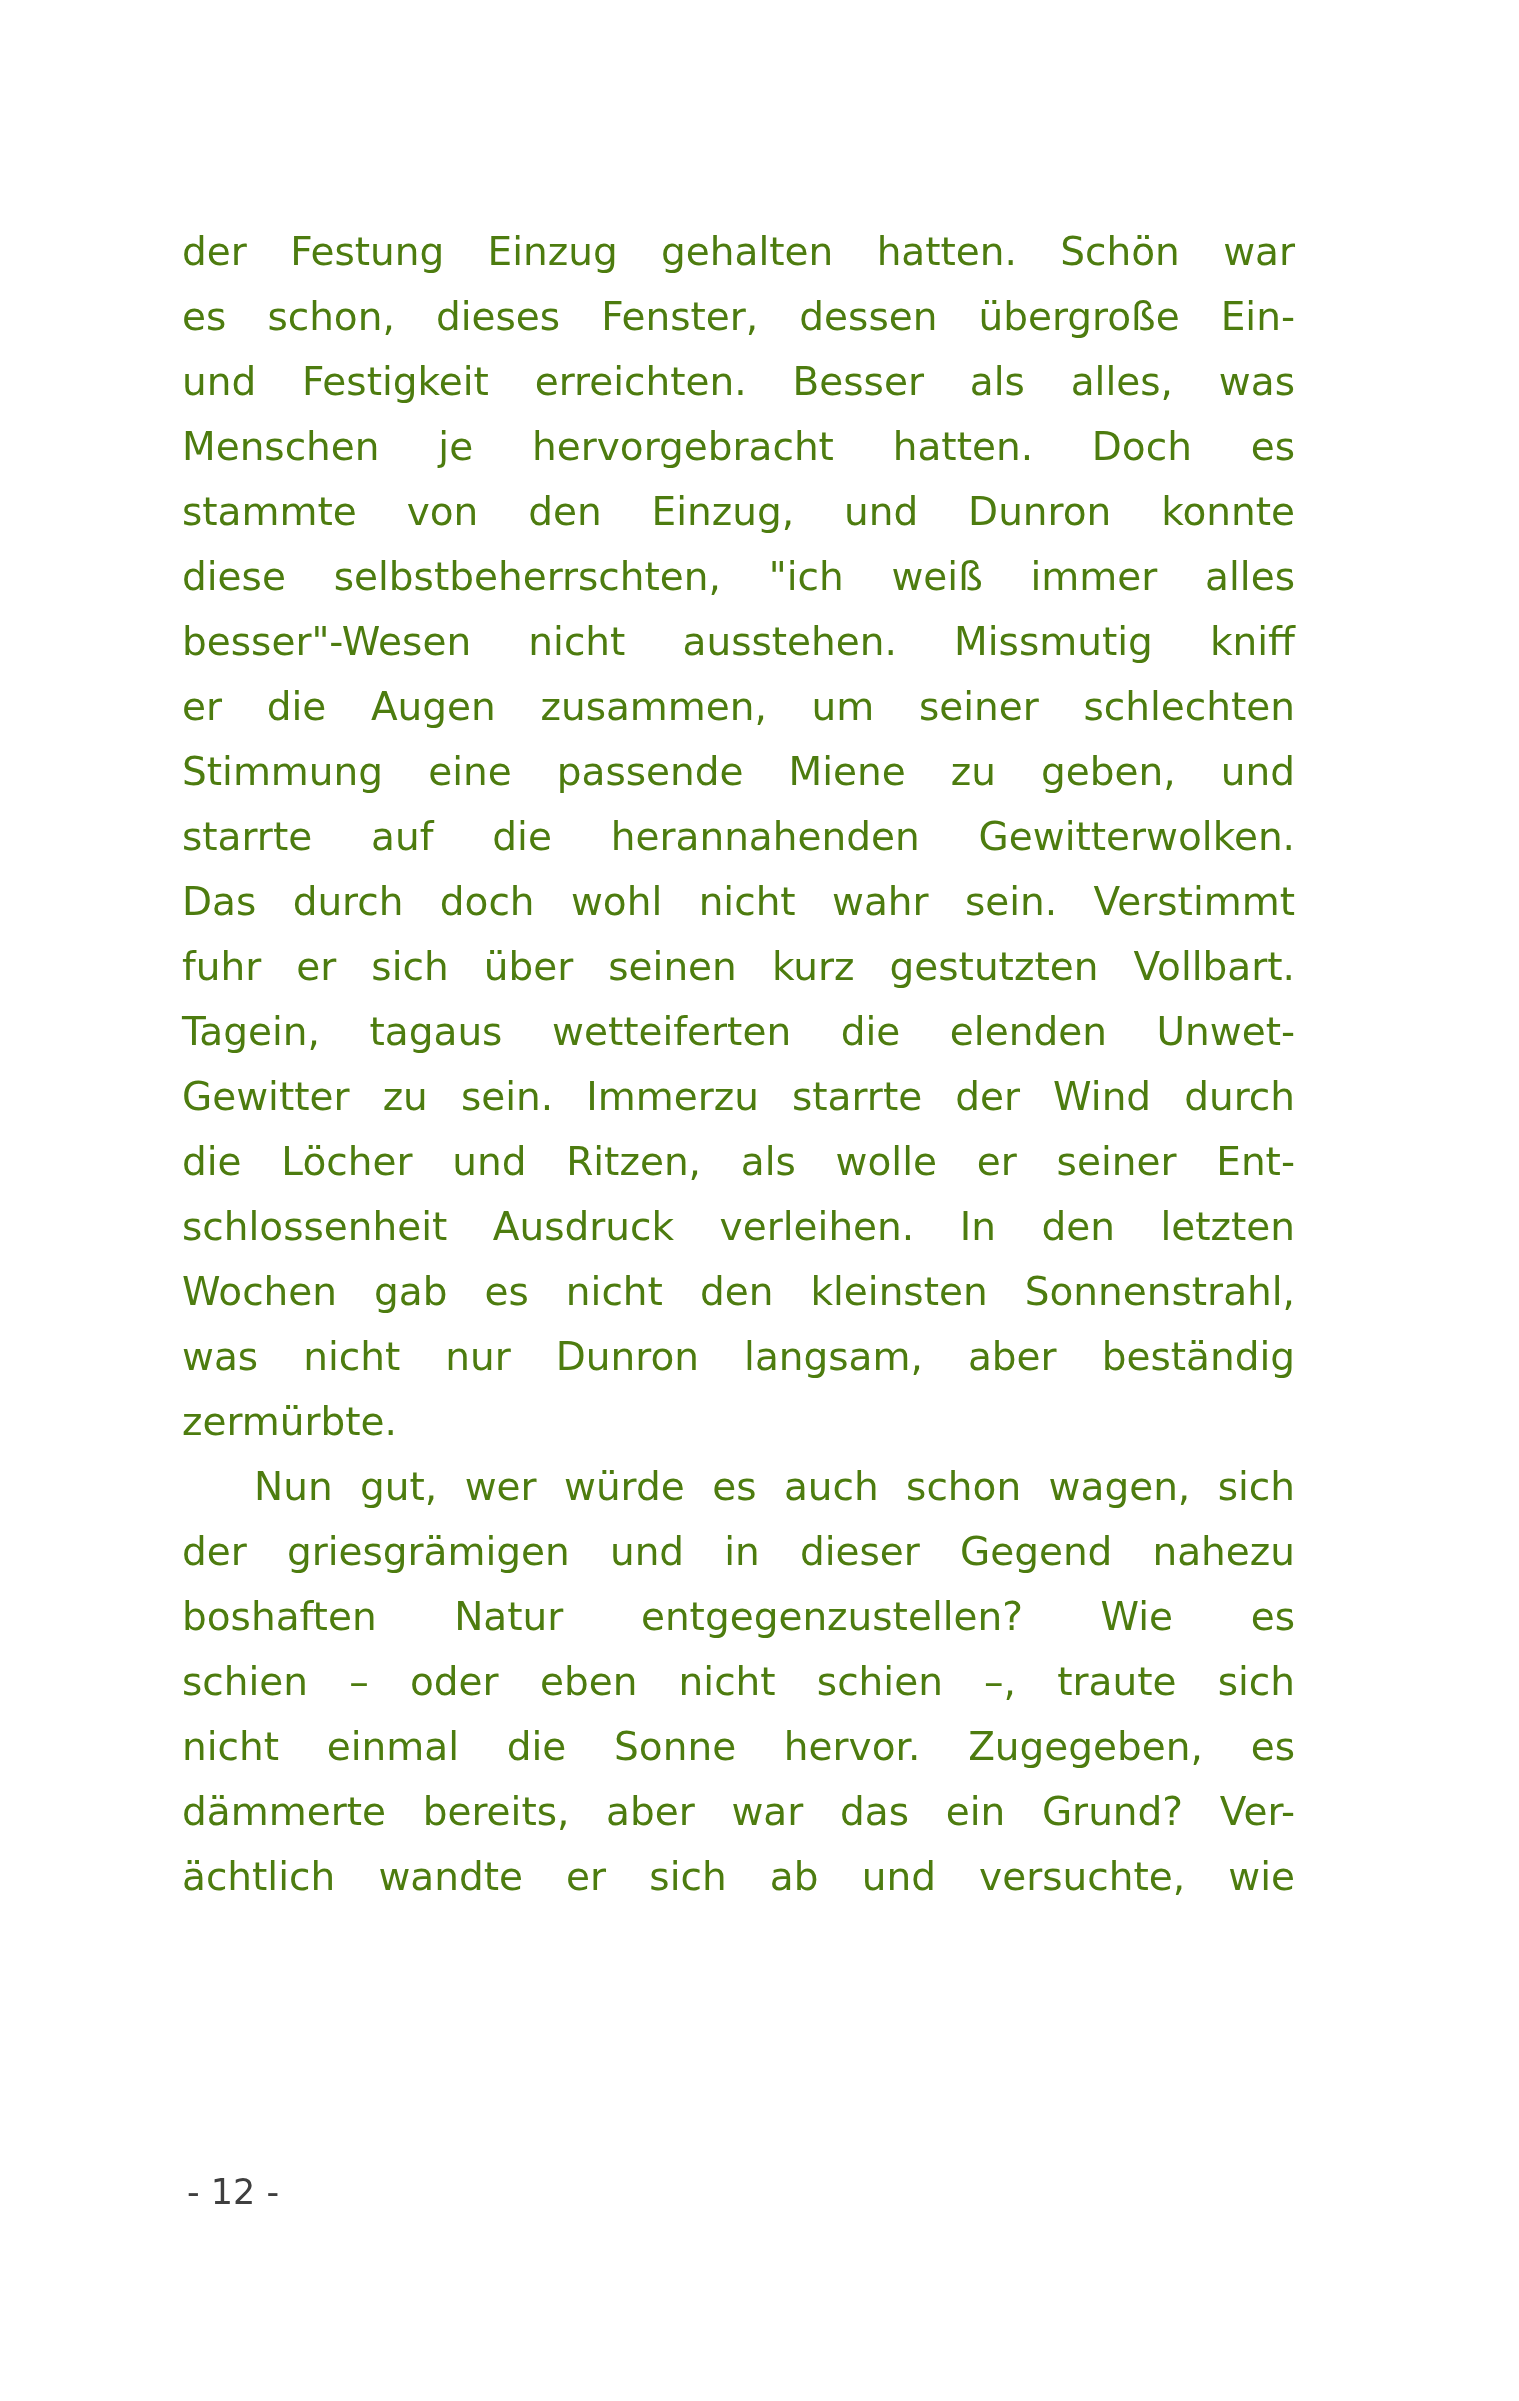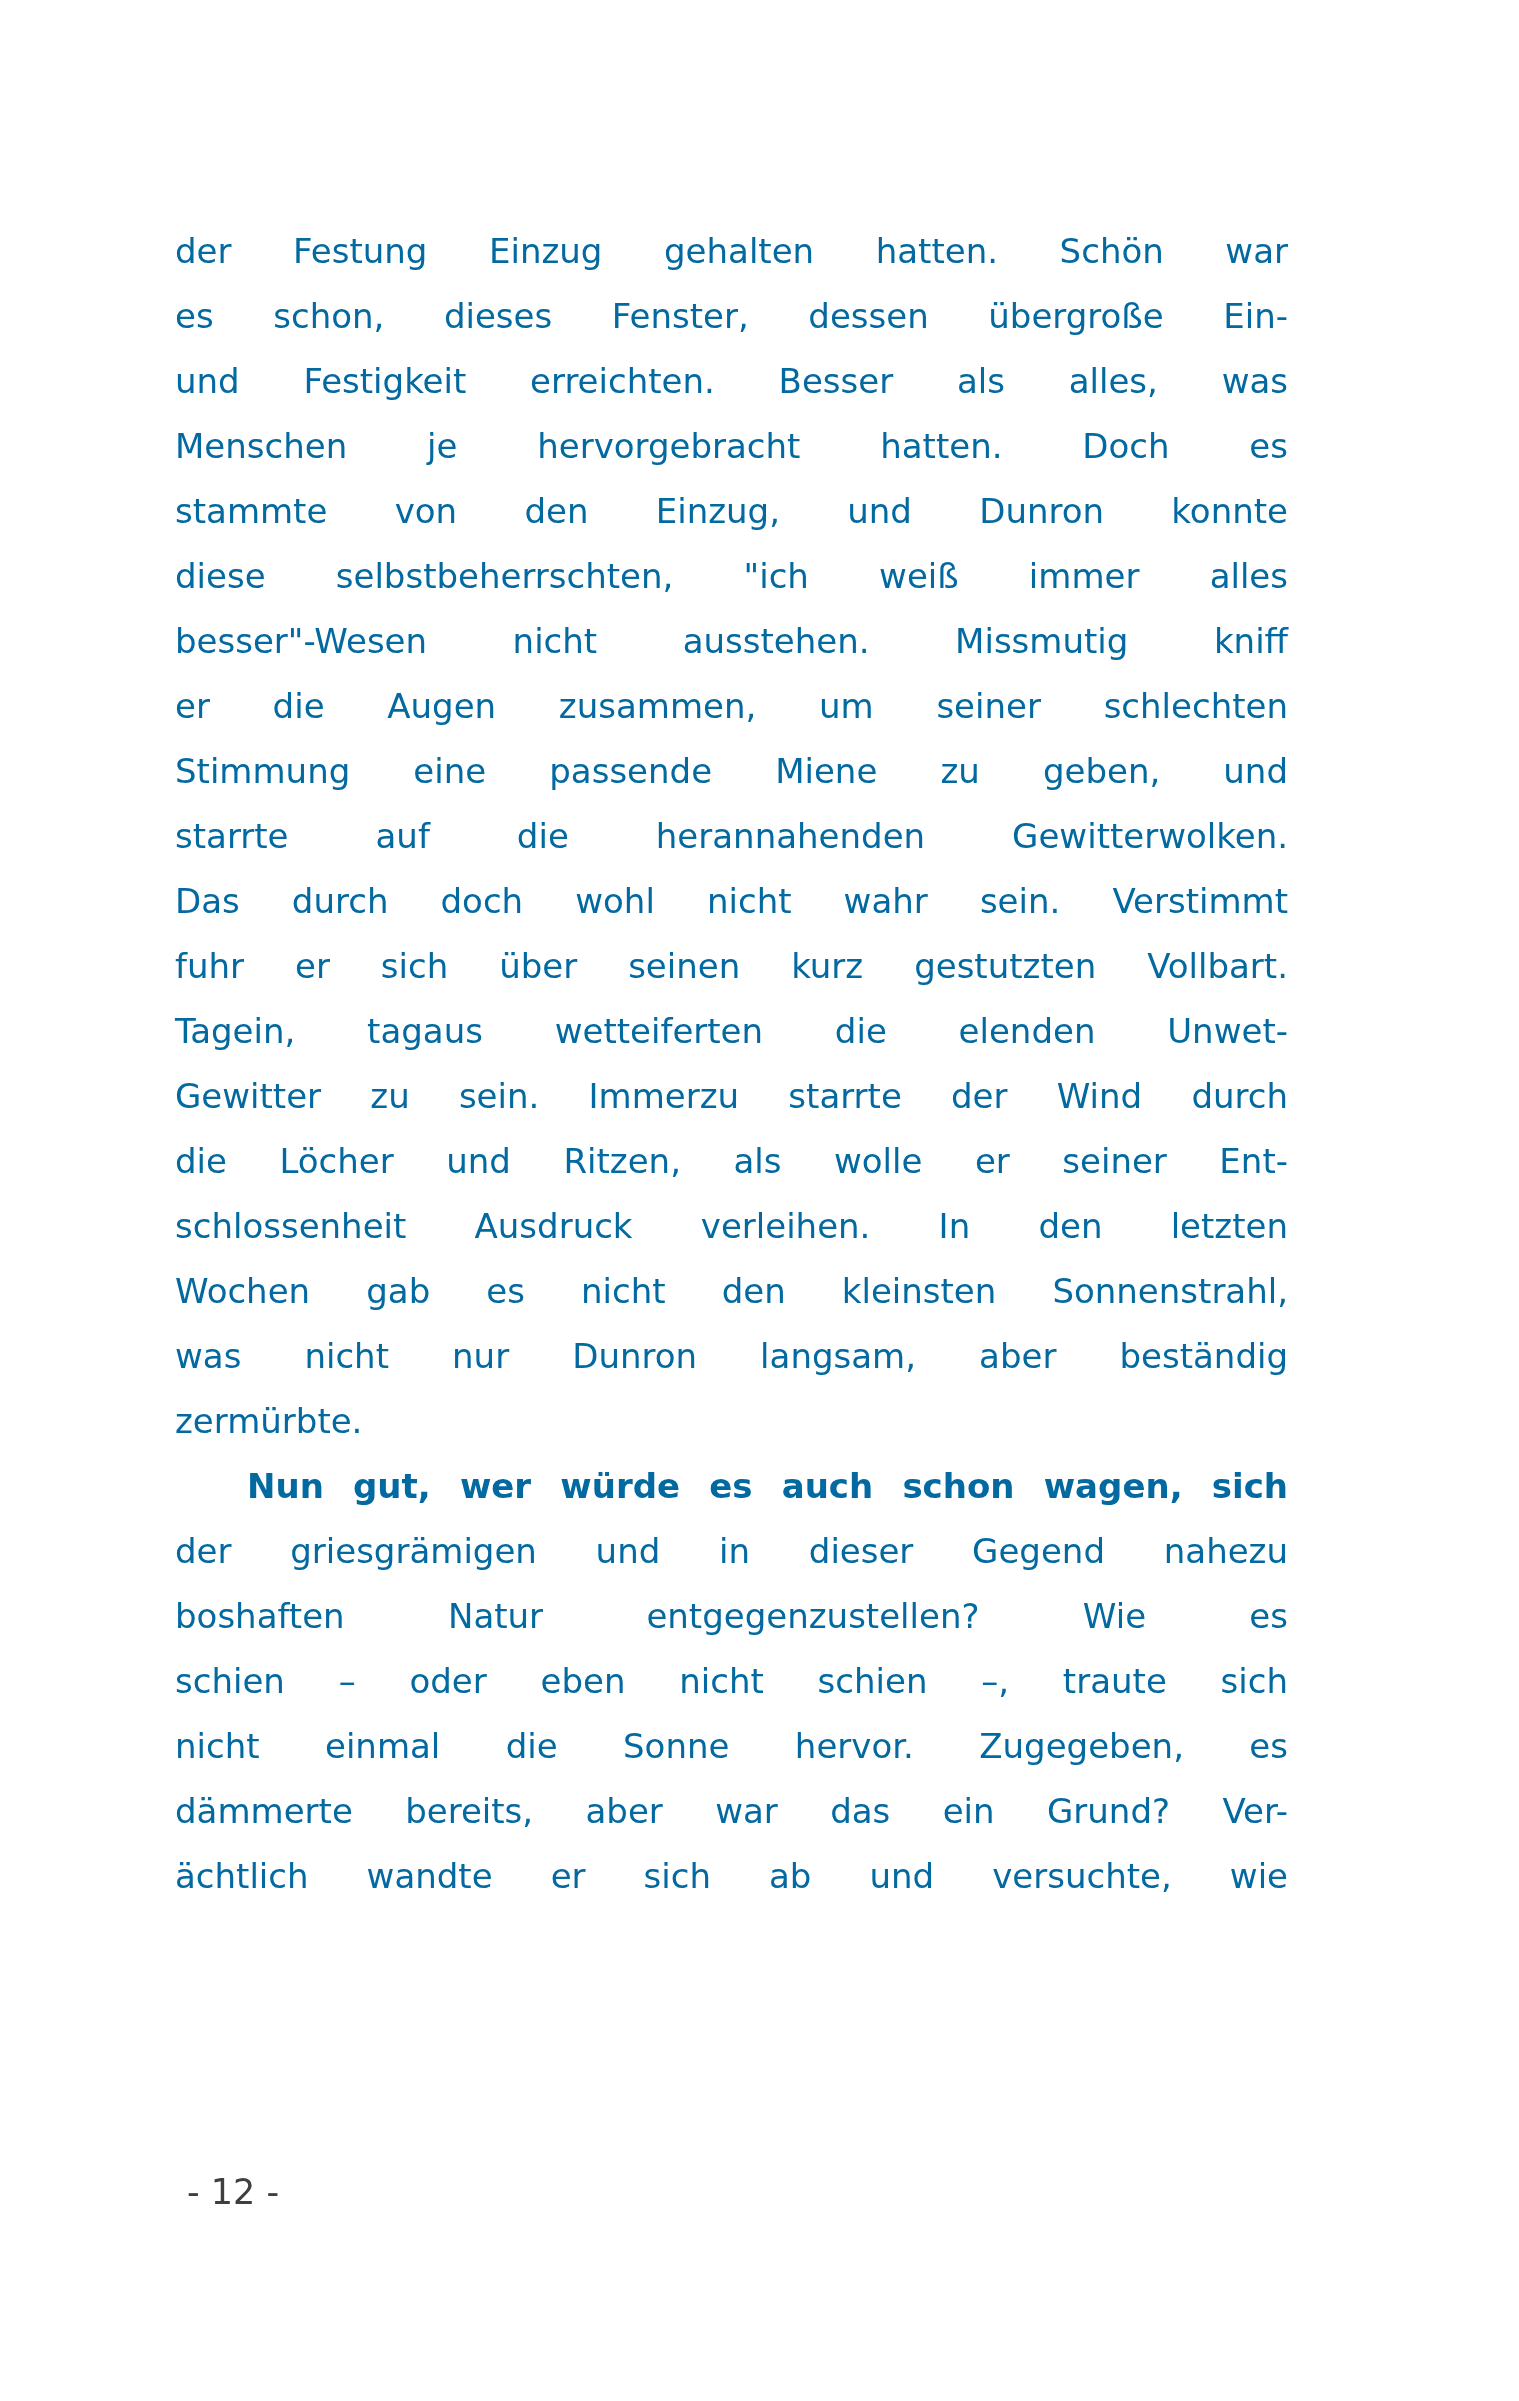--- a/index.html
+++ b/index.html
@@ -14,25 +14,25 @@
     font-family: "DejaVu Sans", sans-serif;
   }
   .page {
     position: absolute;
     inset: 0;
     background: #ffffff;
     overflow: hidden;
   }
   .text-block {
     position: absolute;
-    left: 175px;
+    left: 182px;
     top: 219px;
     width: 1113px;
-    color: #0369a1;
-    font-size: 34px;
+    color: #4d7c0f;
+    font-size: 39px;
     line-height: 65px;
     letter-spacing: 0px;
   }
   .para {
     margin: 0;
     padding: 0;
   }
   .line {
     text-align: justify;
     text-align-last: justify;
@@ -40,21 +40,20 @@
     white-space: normal;
     height: 65px;
     overflow: visible;
   }
   .line.last {
     text-align-last: left;
     -moz-text-align-last: left;
   }
   .line.indent {
     text-indent: 72px;
-    font-weight: bold;
   }
   .page-number {
     position: absolute;
     left: 187px;
     width: 1113px;
     top: 2168px;
     text-align: left;
     font-size: 35px;
     line-height: 48px;
     color: #3f3f3f;

